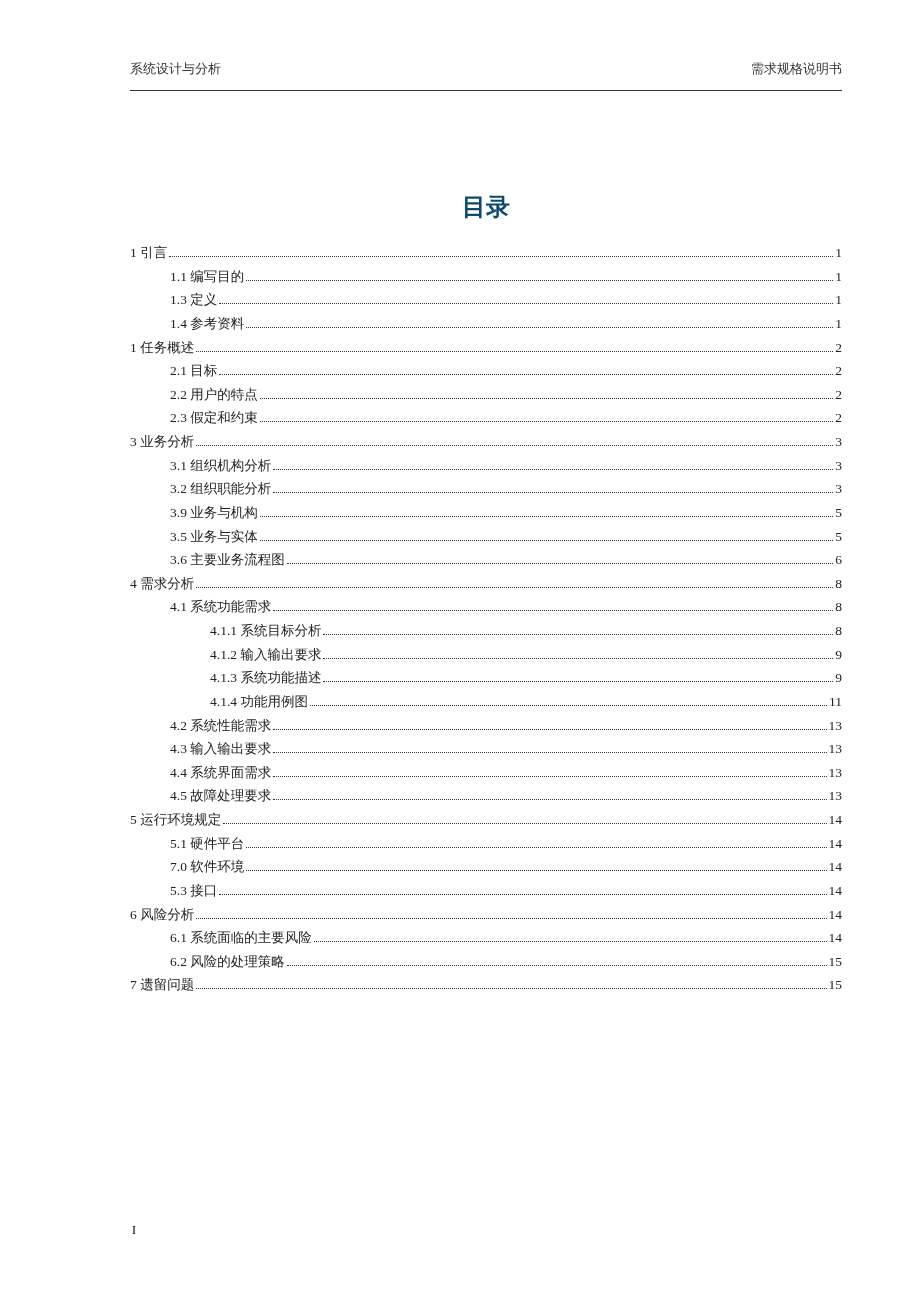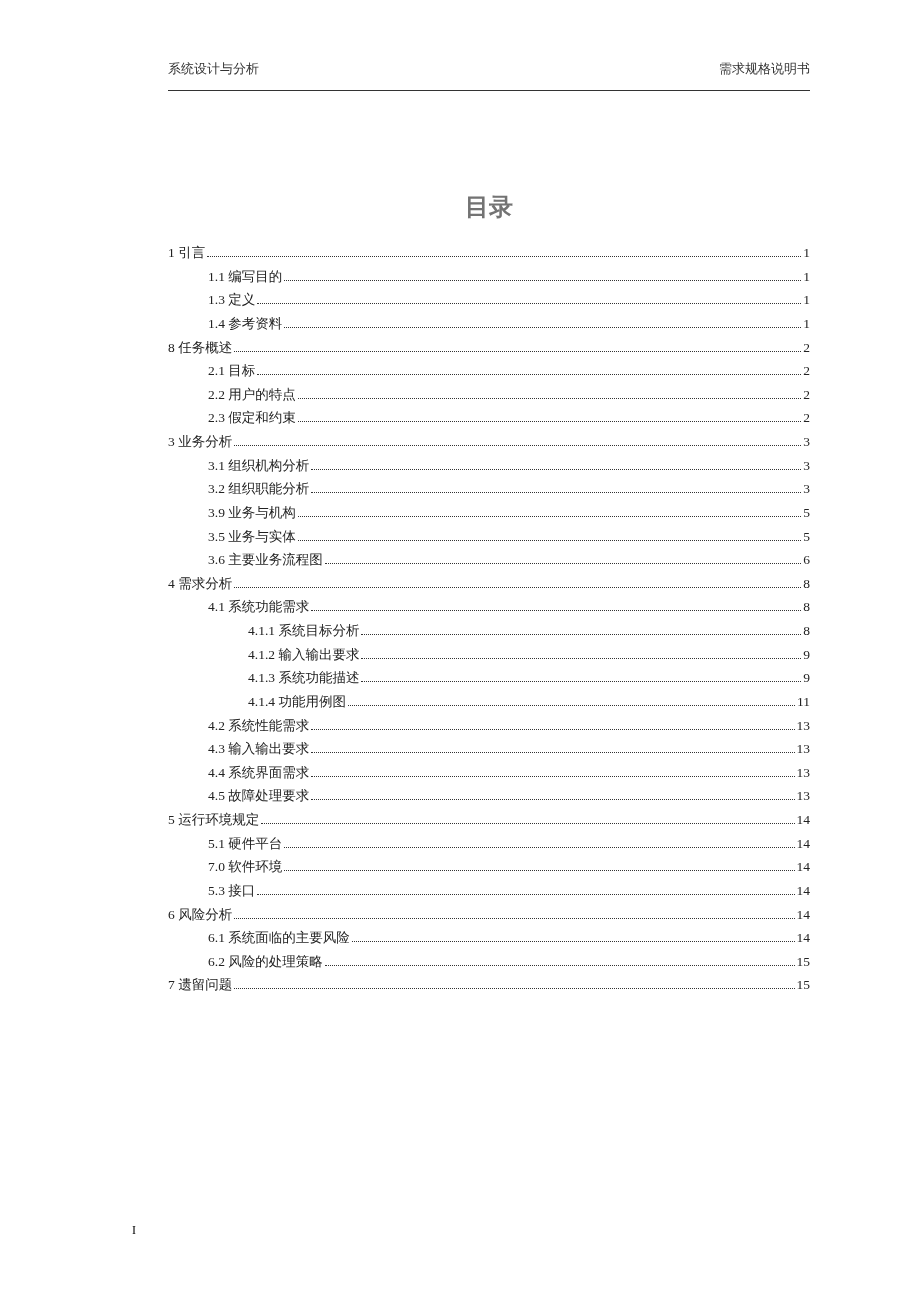--- a/index.html
+++ b/index.html
@@ -8,39 +8,38 @@
       box-sizing: border-box;
     }
     body {
       font-family: "SimSun", "宋体", serif;
       background: #fff;
       width: 920px;
       height: 1302px;
       position: relative;
     }
     .page {
-      padding: 60px 110px 50px 130px;
-      margin-left: 38px;
+      padding: 60px 78px 50px 130px;
     }
     .header {
       display: flex;
       justify-content: space-between;
       font-size: 13px;
       color: #333;
       margin-bottom: 12px;
     }
     .header-line {
       border: none;
       border-top: 1px solid #333;
       margin-bottom: 100px;
     }
     .title {
       text-align: center;
       font-size: 24px;
-      color: #737373;
+      color: #0c4a6e;
       font-weight: bold;
       margin-bottom: 18px;
     }
     .toc {
       font-size: 13.5px;
       line-height: 1.75;
       color: #222;
     }
     .toc-row {
       display: flex;
@@ -96,21 +95,21 @@
         <span class="toc-label">1.3 定义</span>
         <span class="toc-dots"></span>
         <span class="toc-page">1</span>
       </div>
       <div class="toc-row lvl-1">
         <span class="toc-label">1.4 参考资料</span>
         <span class="toc-dots"></span>
         <span class="toc-page">1</span>
       </div>
       <div class="toc-row lvl-0">
-        <span class="toc-label">8 任务概述</span>
+        <span class="toc-label">1 任务概述</span>
         <span class="toc-dots"></span>
         <span class="toc-page">2</span>
       </div>
       <div class="toc-row lvl-1">
         <span class="toc-label">2.1 目标</span>
         <span class="toc-dots"></span>
         <span class="toc-page">2</span>
       </div>
       <div class="toc-row lvl-1">
         <span class="toc-label">2.2 用户的特点</span>

